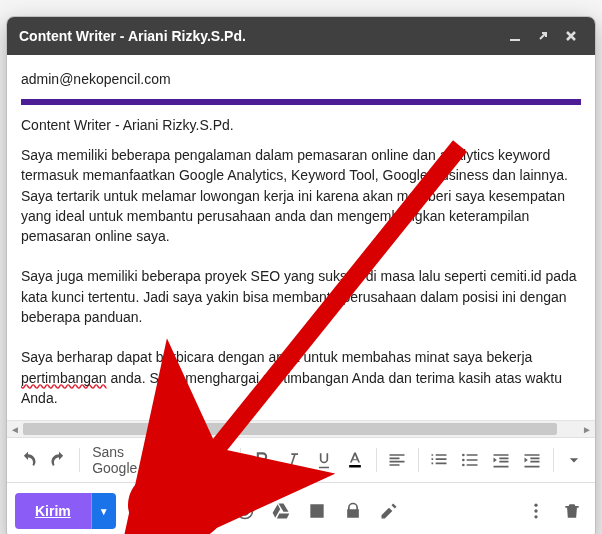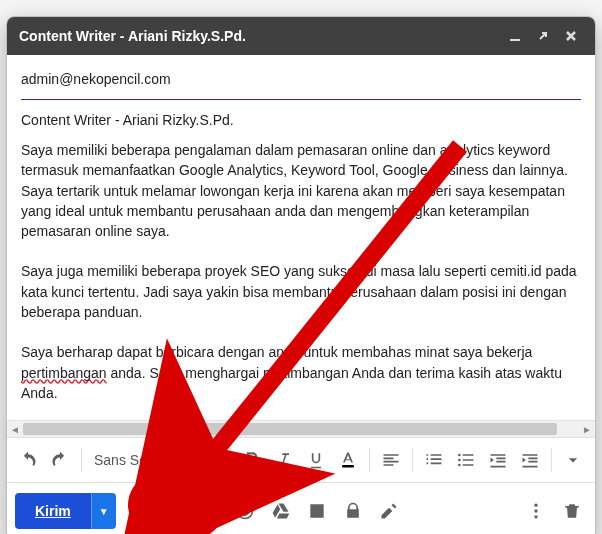--- a/index.html
+++ b/index.html
@@ -8,39 +8,39 @@
            background:#fff;border:1px solid #bfbfbf;border-radius:8px;
            box-shadow:0 8px 24px rgba(0,0,0,.3);display:flex;flex-direction:column;overflow:hidden;}
   .titlebar{background:#404040;color:#fff;height:38px;display:flex;align-items:center;
             padding:0 12px;font-size:14px;font-weight:bold;}
   .titlebar .spacer{flex:1;}
   .win-btn{width:24px;height:24px;display:flex;align-items:center;justify-content:center;
            cursor:pointer;color:#ddd;margin-left:4px;}
   .win-btn svg{width:14px;height:14px;stroke:#ddd;stroke-width:2;fill:none;}
   .close-x svg{stroke-width:2.5;}
   .headers{padding:10px 14px 0 14px;font-size:14px;color:#222;}
-  .to-line{padding:6px 0 12px 0;border-bottom:1px solid #4c1d95;}
+  .to-line{padding:6px 0 12px 0;border-bottom:6px solid #4c1d95;}
   .subj-line{padding:12px 0 12px 0;}
   .body-area{flex:1;overflow:hidden;position:relative;}
   .body-scroll{height:100%;overflow:hidden;padding:0 14px 0 14px;}
   .body-scroll p{margin:0 0 20px 0;font-size:14px;line-height:1.45;color:#222;}
   .spellerr{text-decoration:underline wavy #d23; text-decoration-skip-ink:none;}
   .hscroll{height:16px;background:#f1f1f1;border-top:1px solid #e3e3e3;display:flex;align-items:center;}
   .hscroll .track{flex:1;height:16px;position:relative;}
   .hscroll .thumb{position:absolute;left:0;top:2px;height:12px;width:96%;background:#c9c9c9;border-radius:2px;}
   .hscroll .arrow{width:16px;height:16px;display:flex;align-items:center;justify-content:center;color:#888;font-size:10px;}
   .fmt-bar{height:44px;border-top:1px solid #e0e0e0;display:flex;align-items:center;padding:0 6px;gap:2px;}
   .fmt-bar .sep{width:1px;height:24px;background:#e0e0e0;margin:0 4px;}
   .ic{width:30px;height:30px;display:flex;align-items:center;justify-content:center;color:#616161;cursor:pointer;border-radius:3px;}
   .ic svg{width:20px;height:20px;fill:#616161;}
   .font-box{display:flex;align-items:center;height:28px;padding:0 6px;color:#555;font-size:14px;cursor:pointer;}
   .font-box .dd{margin-left:6px;font-size:10px;color:#888;}
   .send-bar{height:56px;border-top:1px solid #e0e0e0;display:flex;align-items:center;padding:0 8px;gap:6px;}
   .send-btn{display:flex;align-items:stretch;height:36px;}
-  .send-main{background:#1d4ed8;color:#fff;font-weight:bold;font-size:14px;padding:0 20px;
+  .send-main{background:#8b5cf6;color:#fff;font-weight:bold;font-size:14px;padding:0 20px;
              display:flex;align-items:center;border-radius:4px 0 0 4px;cursor:pointer;text-decoration:underline;}
   .send-dd{background:#1a73e8;color:#fff;width:24px;display:flex;align-items:center;justify-content:center;
            border-left:1px solid rgba(255,255,255,.35);border-radius:0 4px 4px 0;cursor:pointer;font-size:10px;}
   .send-bar .spacer{flex:1;}
   
   .anno{position:absolute;pointer-events:none;}
   .anno.circle{border:8px solid #d80000;border-radius:50%;}
 </style>
 </head>
 <body>
@@ -102,21 +102,21 @@
             <path d="M12 5V2L7 7l5 5V9c3 0 6 2 6 6 0 1-.2 2-.6 2.8l1.5 1.5C20 17.8 21 16 21 14c0-5-4-9-9-9z"></path>
           </svg>
       </span>
       <span class="ic">
         <svg viewBox="0 0 24 24">
             <path d="M12 5V2l5 5-5 5V9c-3 0-6 2-6 6 0 1 .2 2 .6 2.8L5 19.3C4 17.8 3 16 3 14c0-5 4-9 9-9z"></path>
           </svg>
       </span>
       <span class="sep"></span>
       <span class="font-box">
-        <span>Sans Serif</span>
+        <span>Sans Google</span>
         <span class="dd">▼</span>
       </span>
       <span class="sep"></span>
       <span class="ic">
         <svg viewBox="0 0 24 24">
             <path d="M3 18h3l1-3h4l1 3h3L10 4H8L3 18zm5-6l1.5-4.5L11 12H8zm9 6h2l.7-2h2.6l.7 2h2L23 10h-2l-4 8zm3-4l.8-2.3.8 2.3h-1.6z" transform="translate(-2 0)"></path>
           </svg>
       </span>
       <span class="sep"></span>
       <span class="ic">

